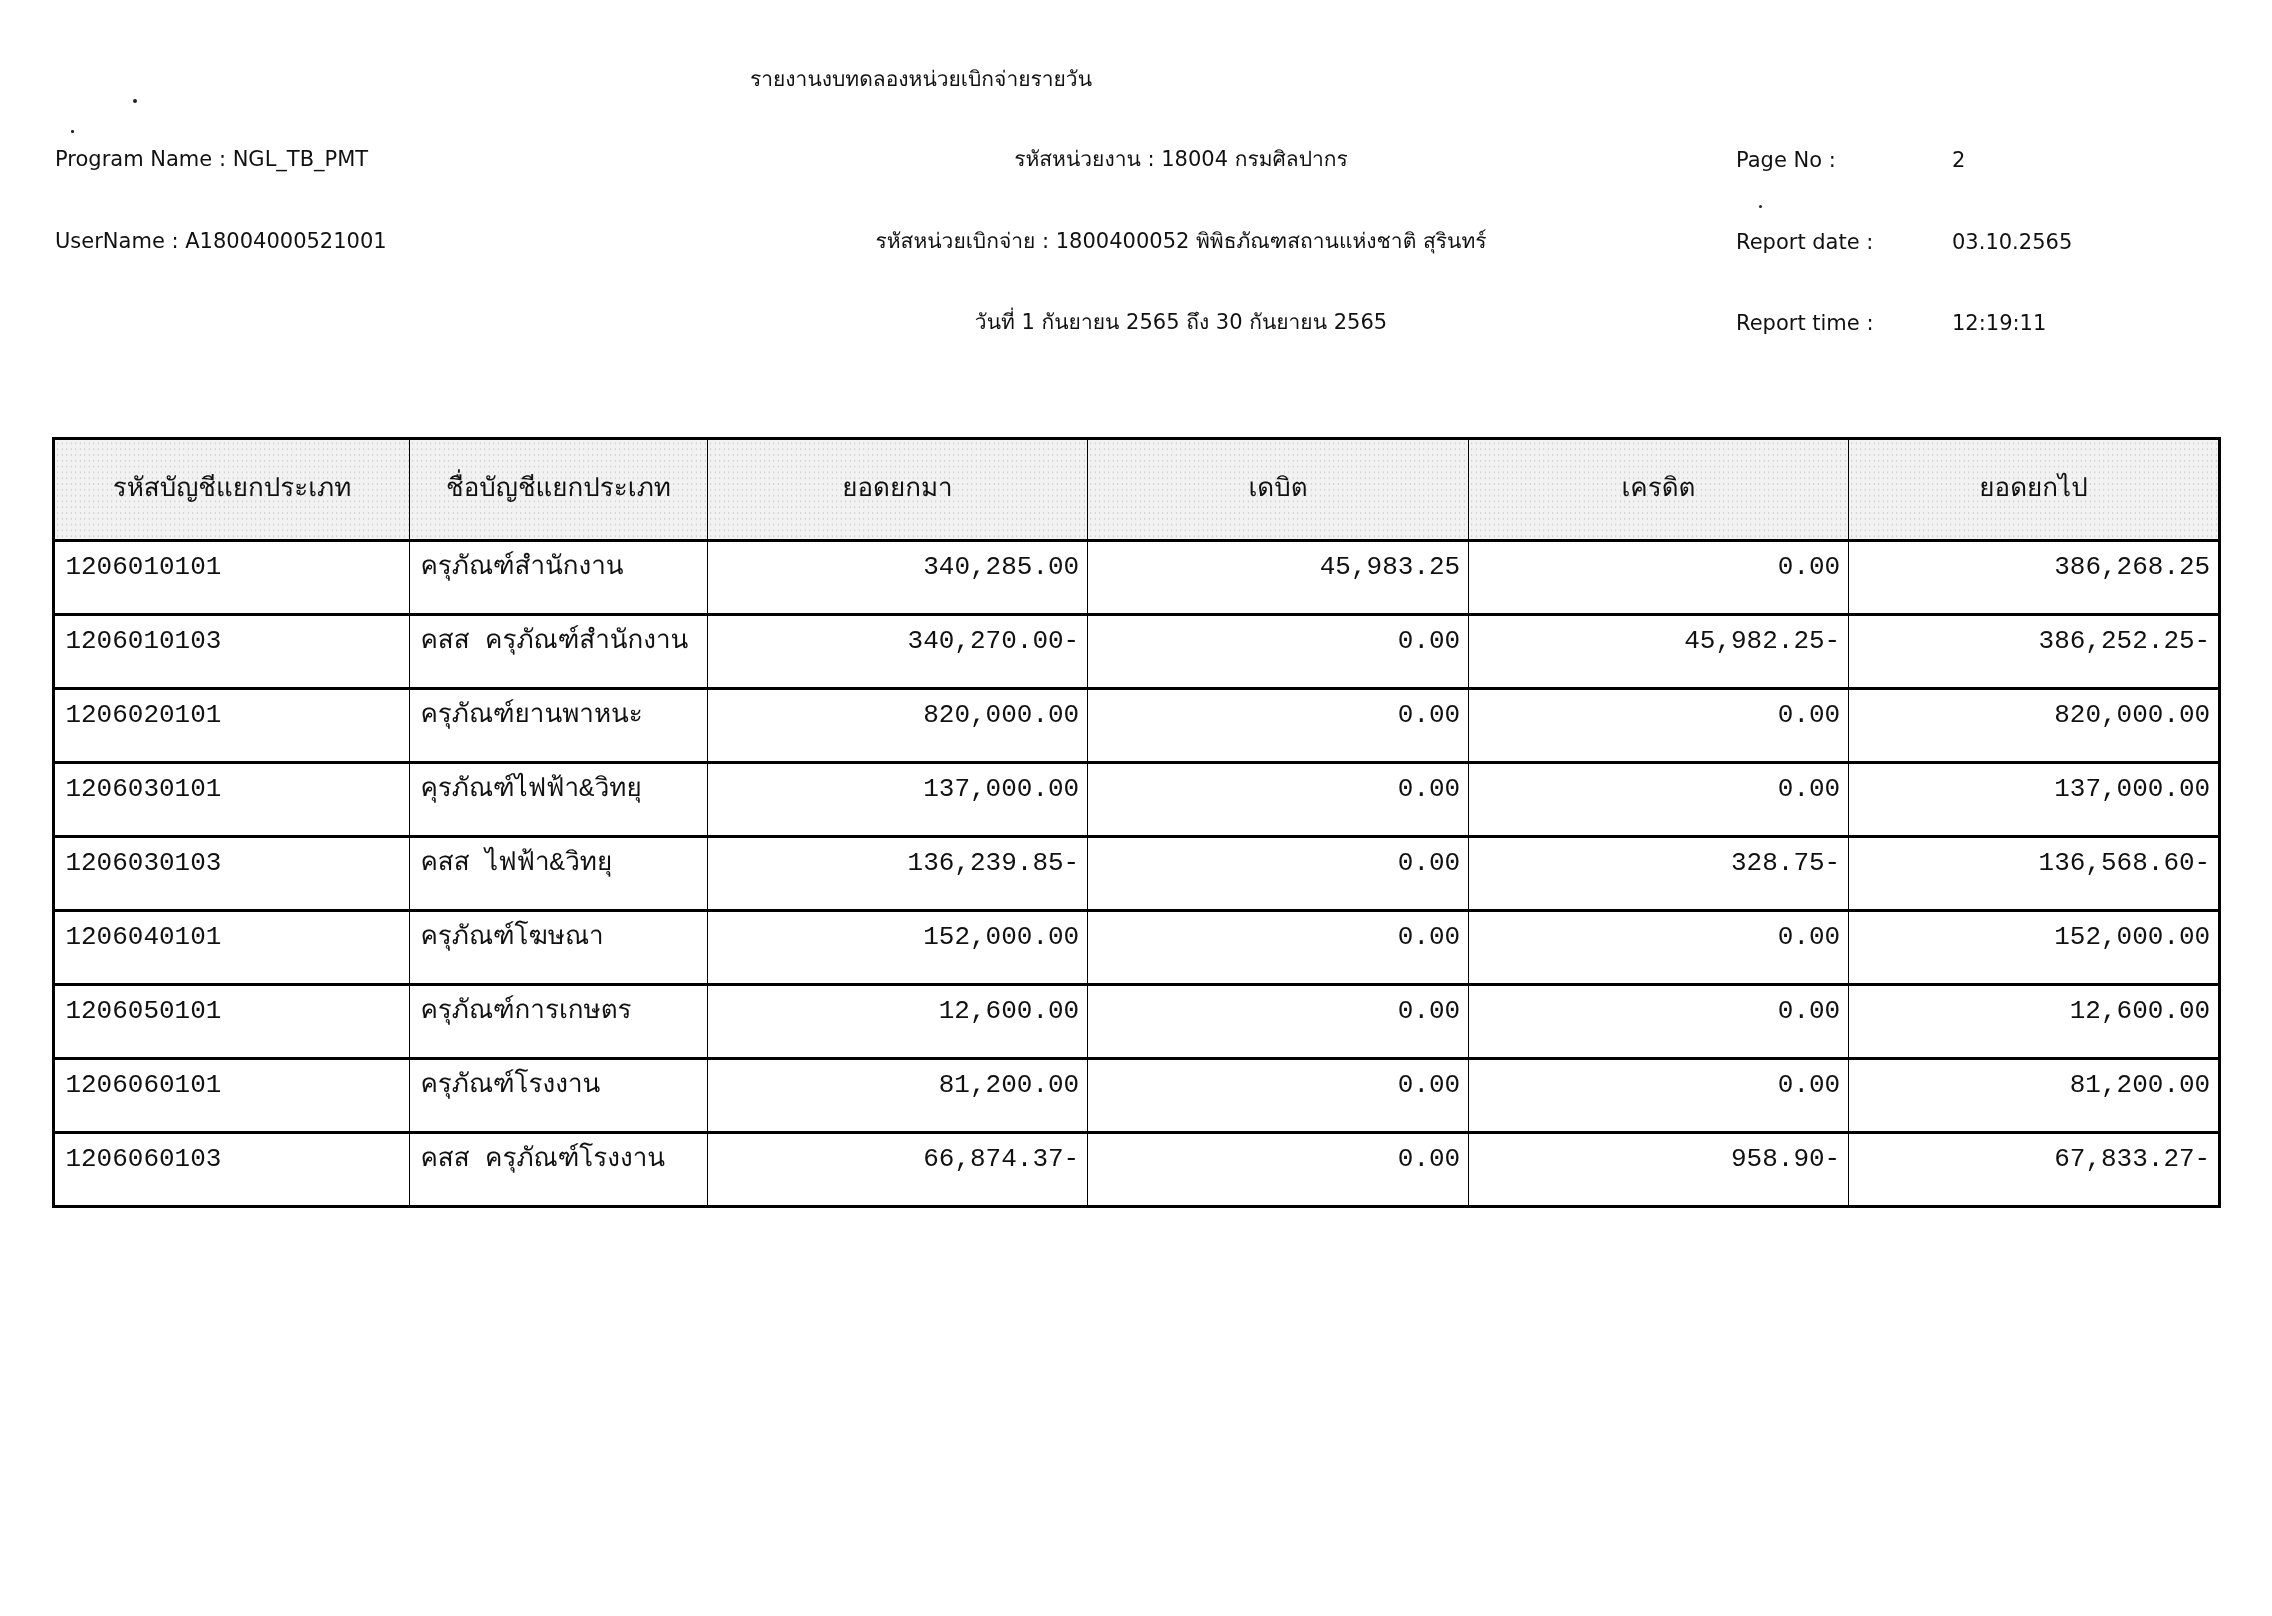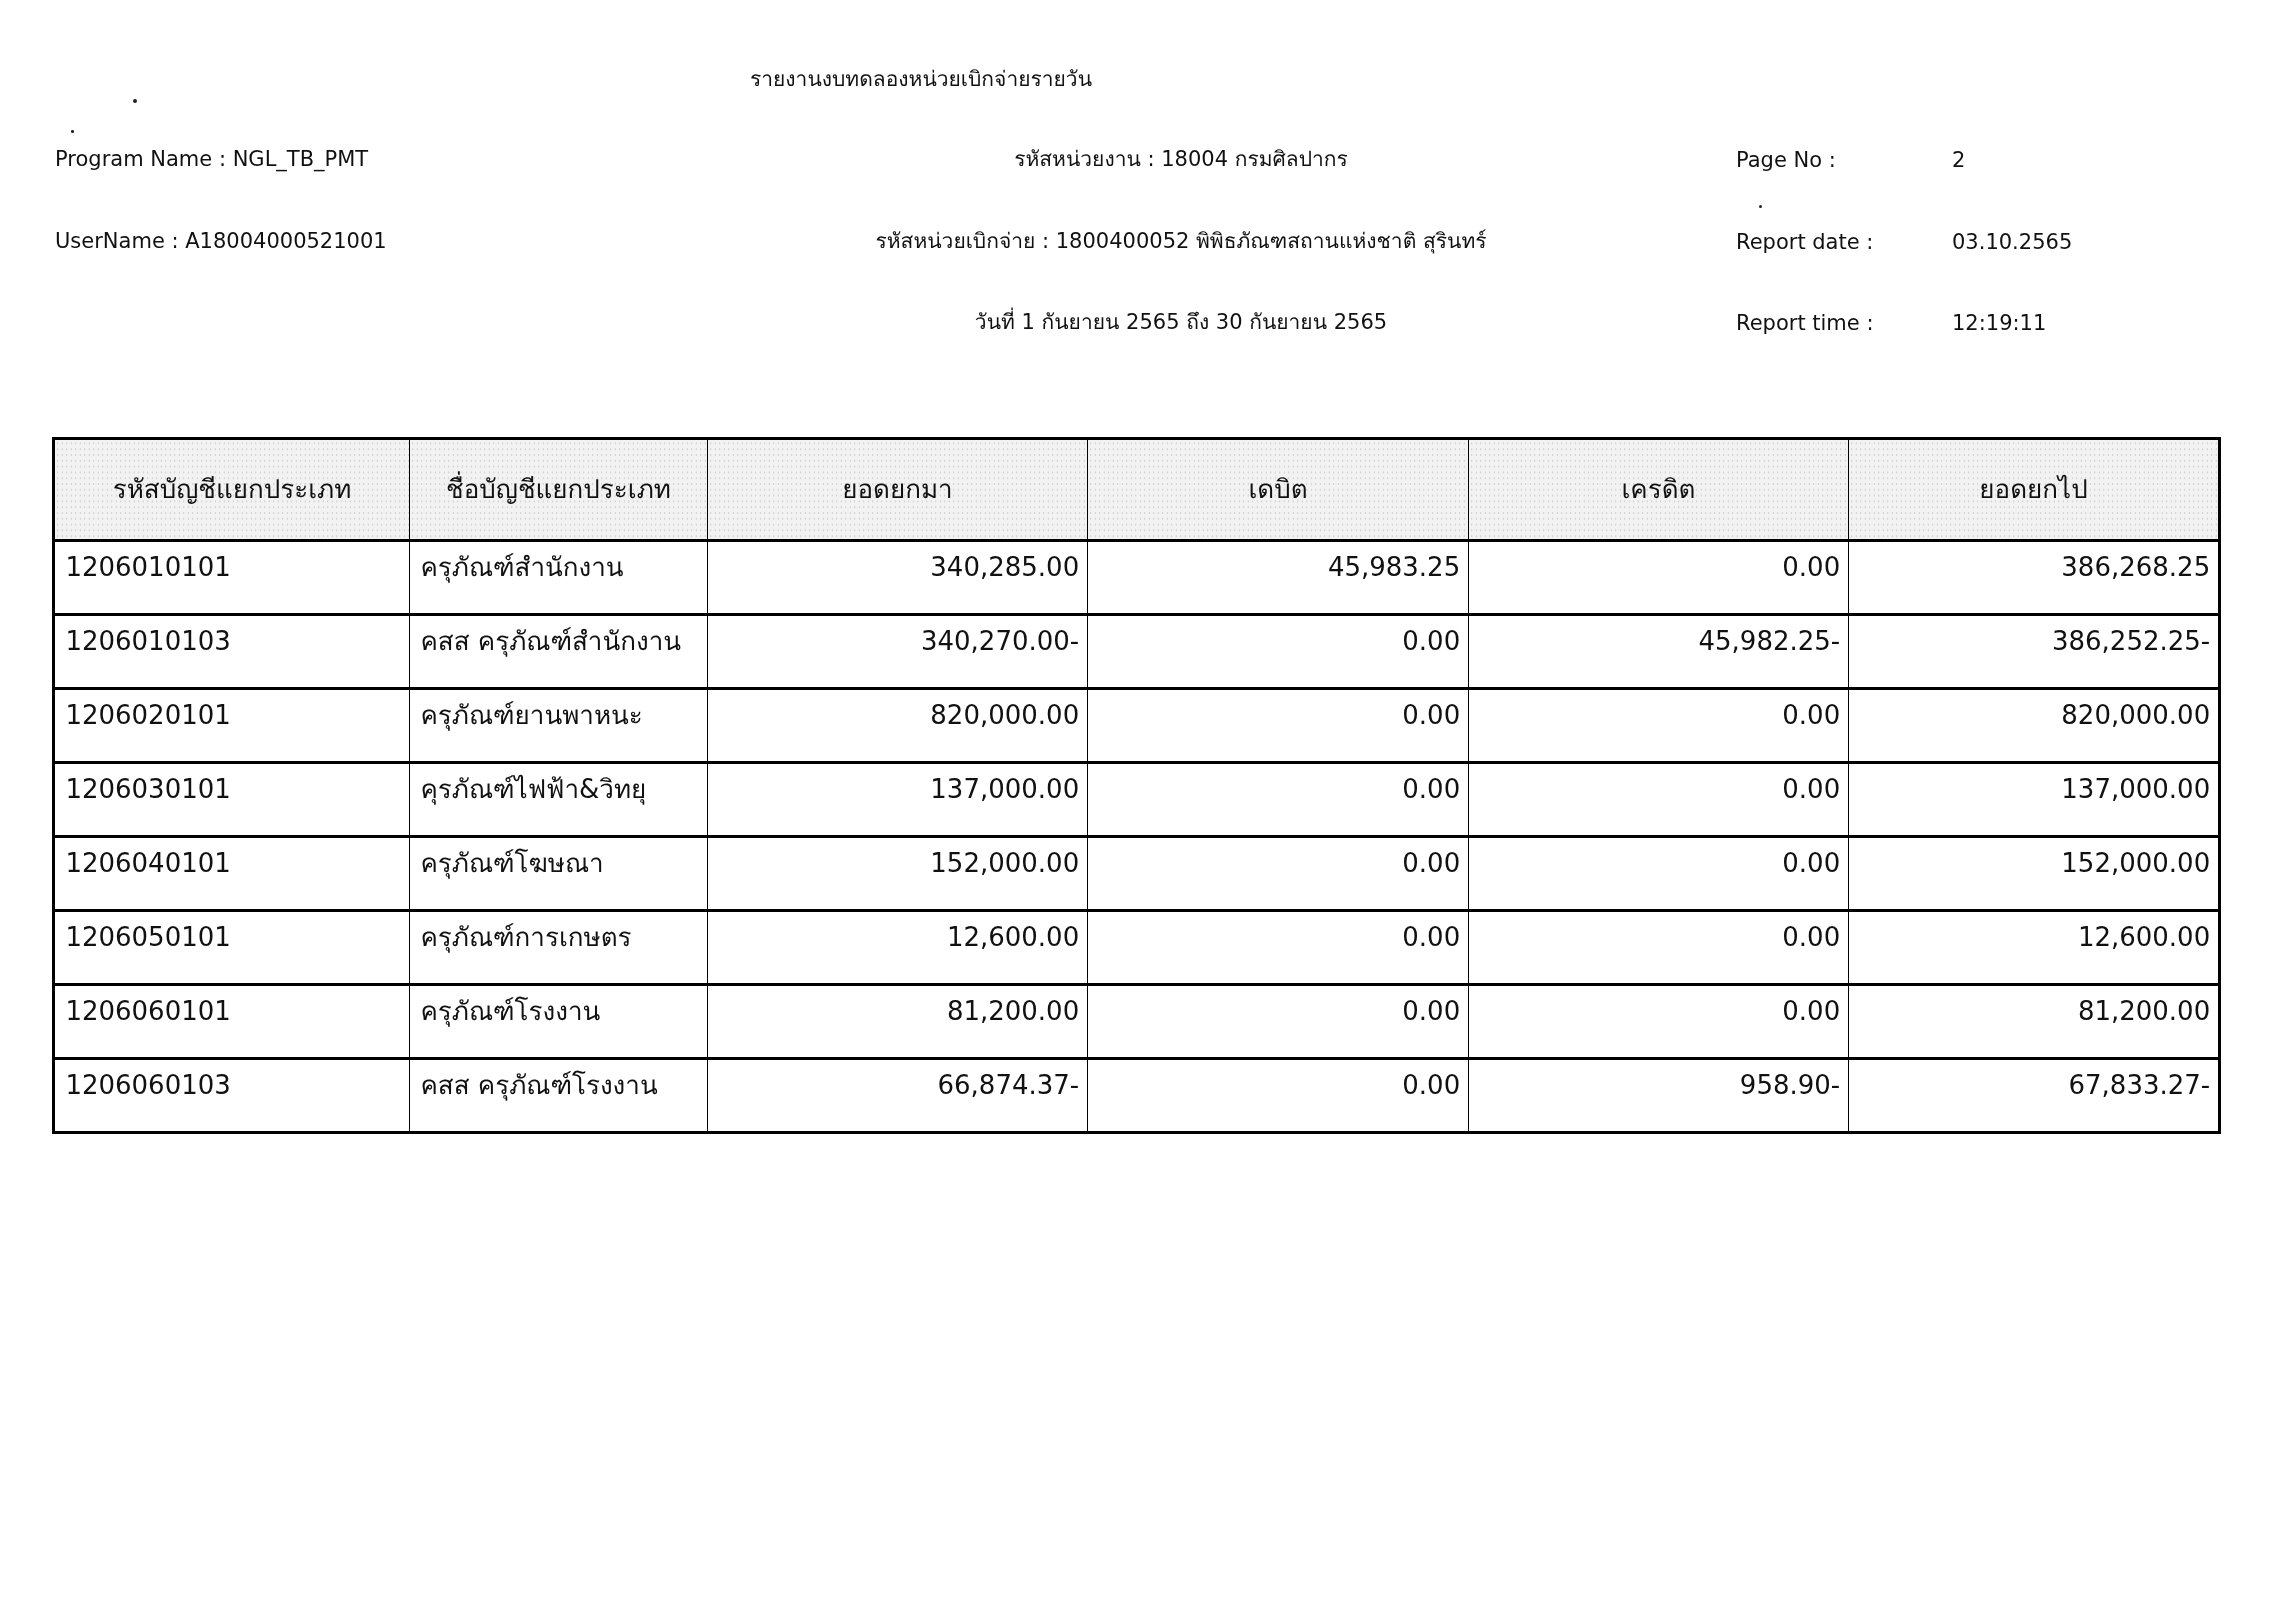--- a/index.html
+++ b/index.html
@@ -10,20 +10,21 @@
   .abs { position: absolute; white-space: nowrap; }
   .hdr { font-size: 21px; line-height: 31px; }
   .center { transform: translateX(-50%); }
   .dot { position: absolute; width: 3.9px; height: 3.9px; border-radius: 50%; background: #222; }
 
   table.report {
     position: absolute; left: 52px; top: 437px;
     border-collapse: collapse; table-layout: fixed;
     width: 2167px;
     border: 3.2px solid #000;
+    font-family: Liberation Mono, monospace;
   }
   table.report th, table.report td {
     border: 1.9px solid #000;
     font-size: 26px; line-height: 32.5px;
     font-weight: normal;
     vertical-align: top;
     padding: 9px 7.8px 0 10.4px;
     overflow: hidden;
   }
   table.report tr { border-bottom: 3.9px solid #000; }
@@ -110,20 +111,28 @@
     </tr>
     <tr>
       <td class="code">1206030101</td>
       <td class="name">คุรภัณฑ์ไฟฟ้า&amp;วิทยุ</td>
       <td class="num">137,000.00</td>
       <td class="num">0.00</td>
       <td class="num">0.00</td>
       <td class="num">137,000.00</td>
     </tr>
     <tr>
+      <td class="code">1206030103</td>
+      <td class="name">คสส ไฟฟ้า&amp;วิทยุ</td>
+      <td class="num">136,239.85-</td>
+      <td class="num">0.00</td>
+      <td class="num">328.75-</td>
+      <td class="num">136,568.60-</td>
+    </tr>
+    <tr>
       <td class="code">1206040101</td>
       <td class="name">ครุภัณฑ์โฆษณา</td>
       <td class="num">152,000.00</td>
       <td class="num">0.00</td>
       <td class="num">0.00</td>
       <td class="num">152,000.00</td>
     </tr>
     <tr>
       <td class="code">1206050101</td>
       <td class="name">ครุภัณฑ์การเกษตร</td>

